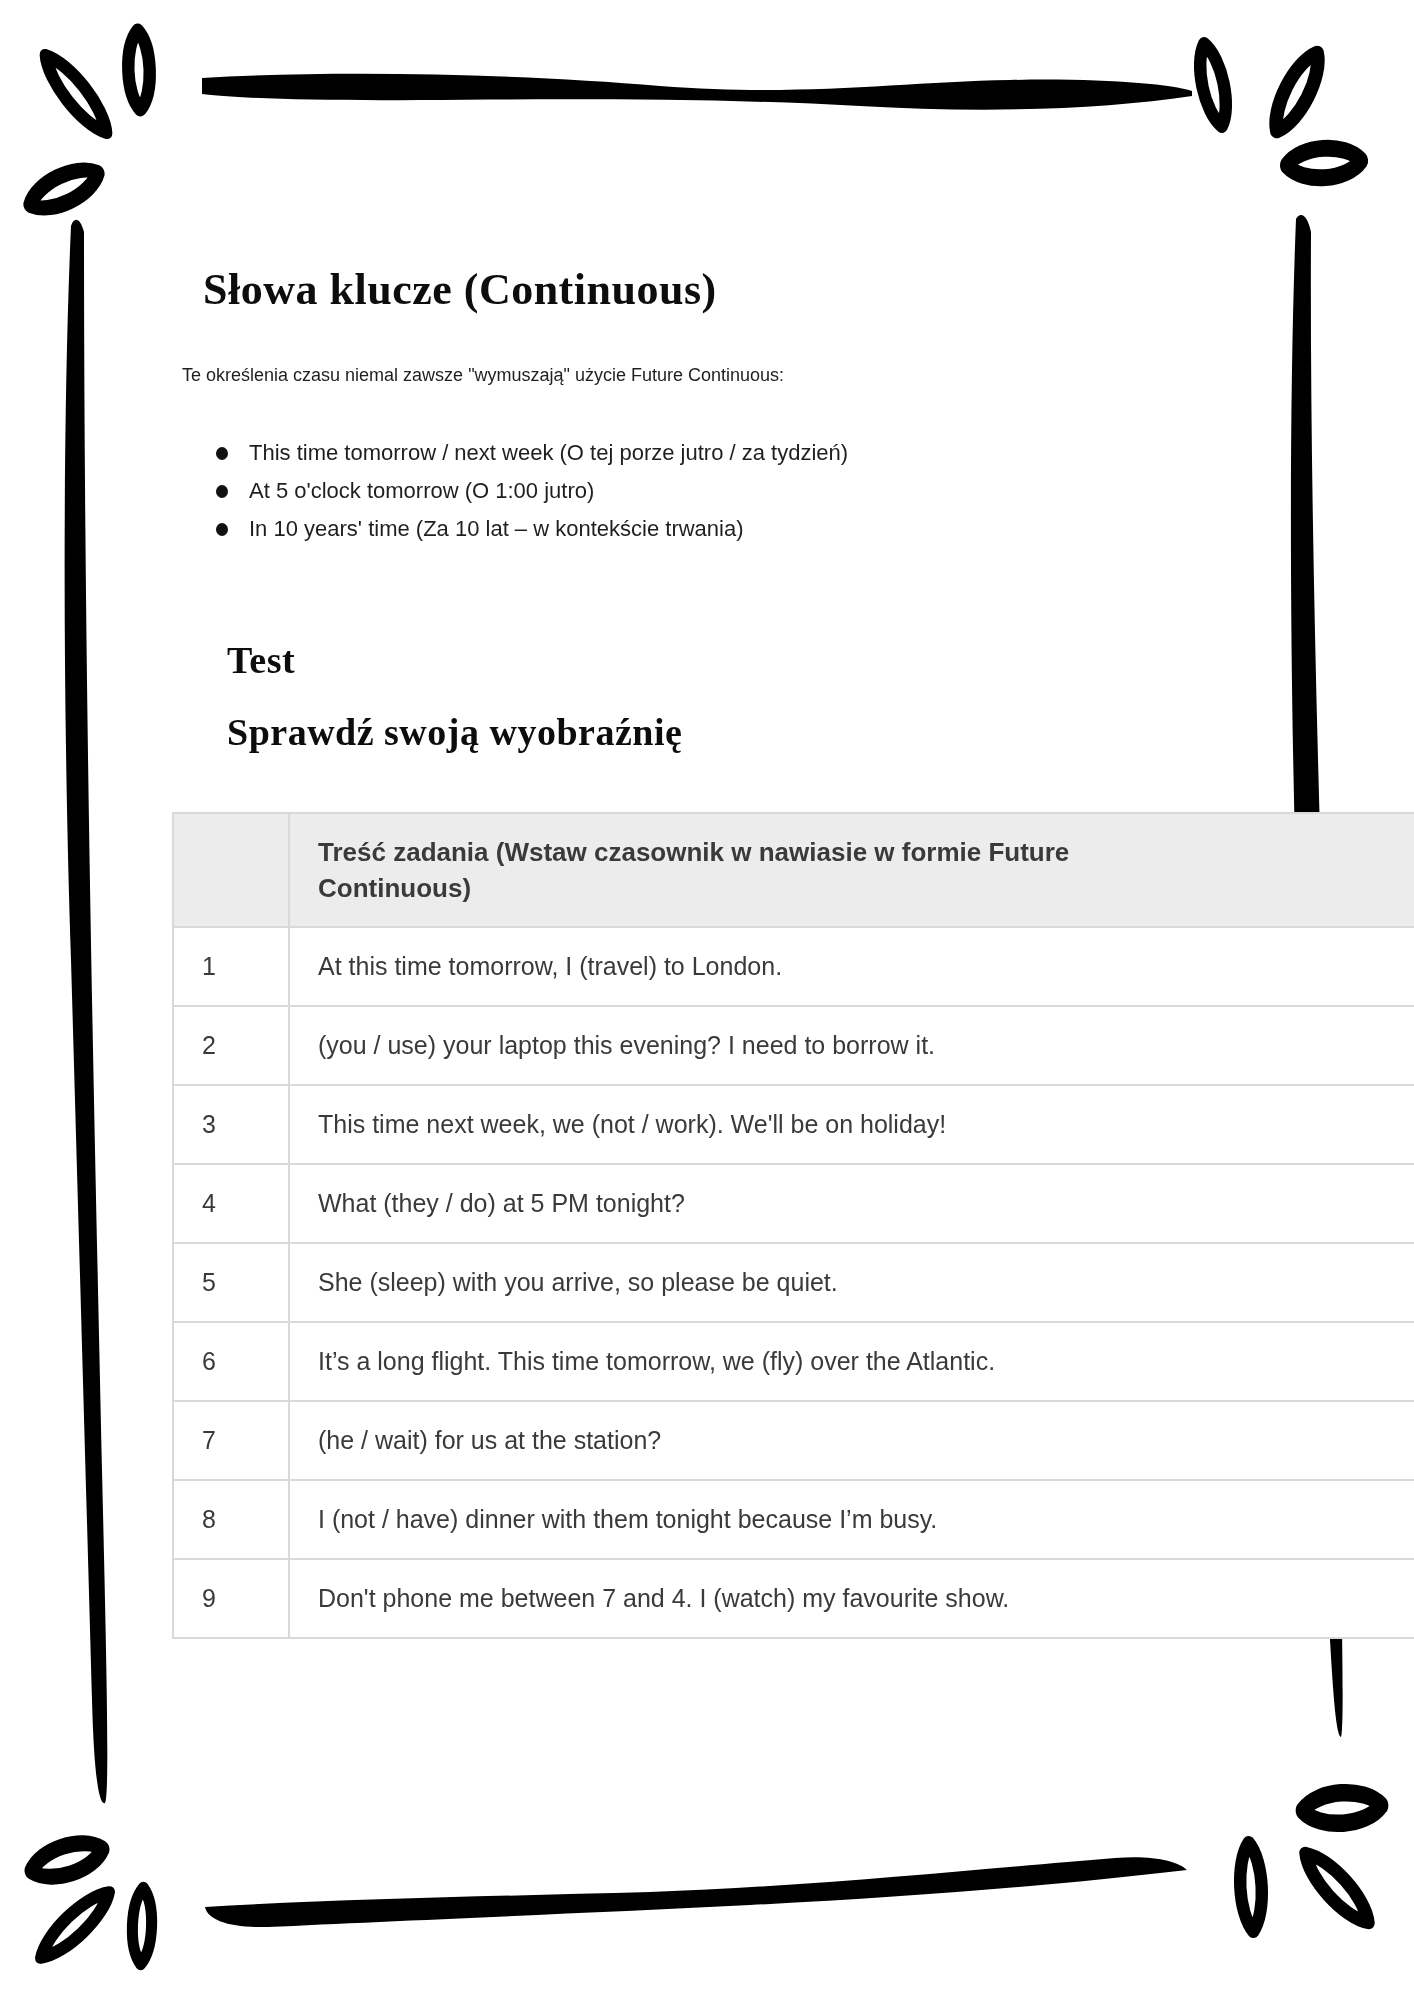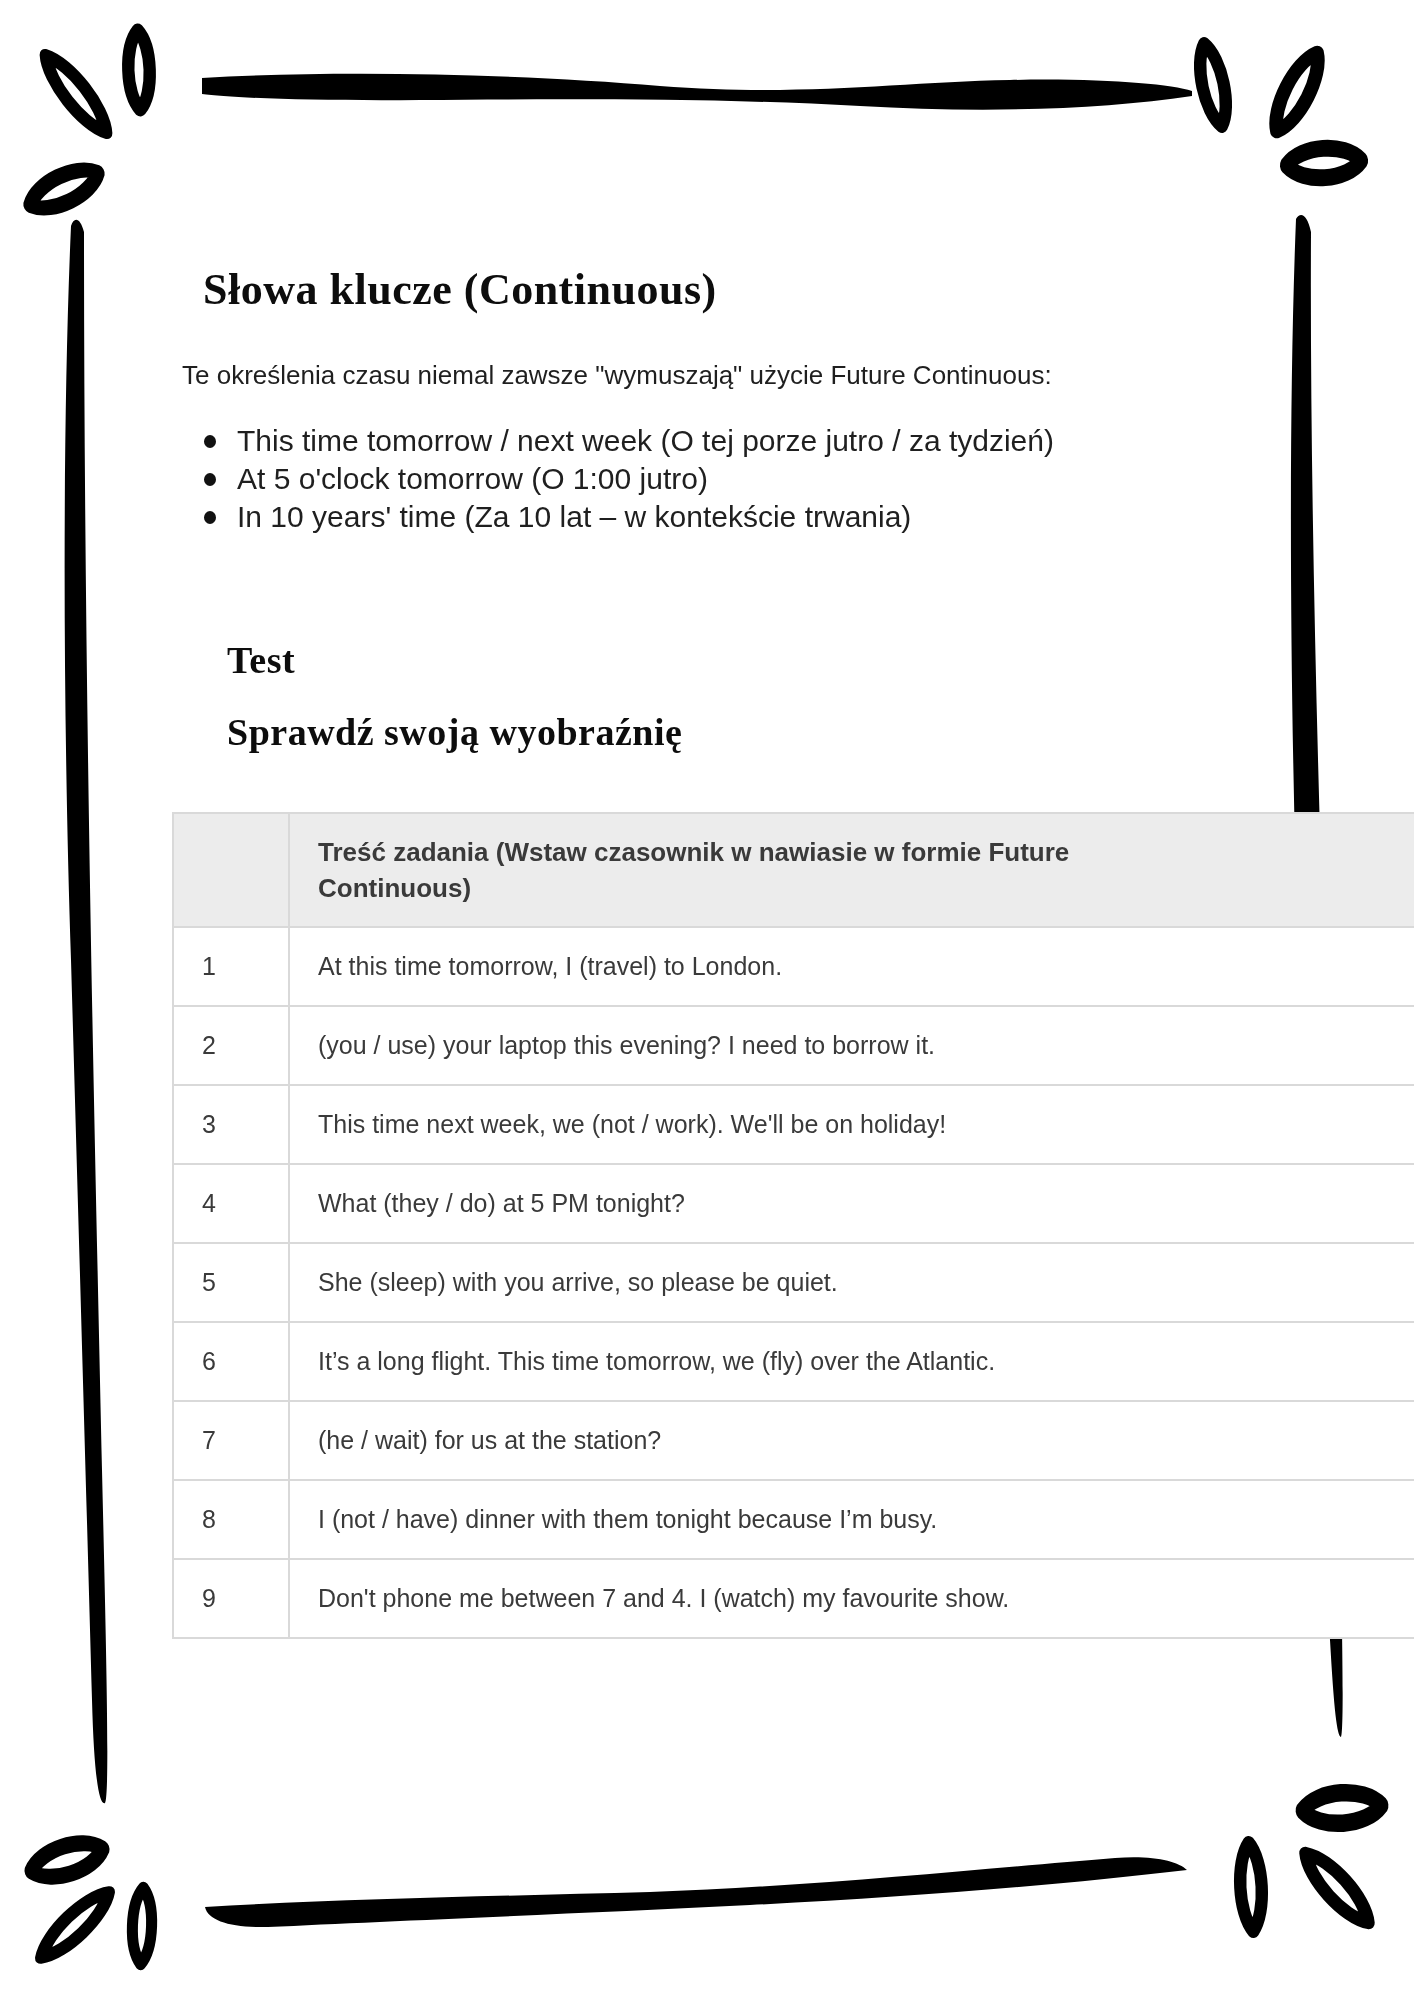--- a/index.html
+++ b/index.html
@@ -8,25 +8,25 @@
     font-family:"Liberation Sans", sans-serif;overflow:hidden;
   }
   .border-svg{position:absolute;left:0;top:0;width:1414px;height:2000px;pointer-events:none;}
   .h1{
     position:absolute;left:203px;top:264px;margin:0;
     font-family:"Liberation Serif", serif;font-weight:bold;font-size:44px;line-height:1.2;
     color:#0d0d0d;letter-spacing:0.5px;
   }
   .intro{
     position:absolute;left:182px;top:356px;margin:0;
-    font-size:26px;line-height:38px;color:#1f1f1f;
+    font-size:18px;line-height:38px;color:#1f1f1f;
   }
   .bullets{
-    position:absolute;left:172px;top:418px;margin:4px;padding:0;list-style:none;
-    font-size:30px;line-height:38px;color:#1f1f1f;
+    position:absolute;left:172px;top:418px;margin:16px;padding:0;list-style:none;
+    font-size:22px;line-height:38px;color:#1f1f1f;
   }
   .bullets li{position:relative;padding-left:61px;}
   .bullets li::before{
     content:"";position:absolute;left:28px;top:13px;width:12px;height:13px;
     border-radius:50%;background:#111;
   }
   .h2{
     position:absolute;margin:0;
     font-family:"Liberation Serif", serif;font-weight:bold;font-size:38px;line-height:1.2;
     color:#0d0d0d;letter-spacing:0.5px;

